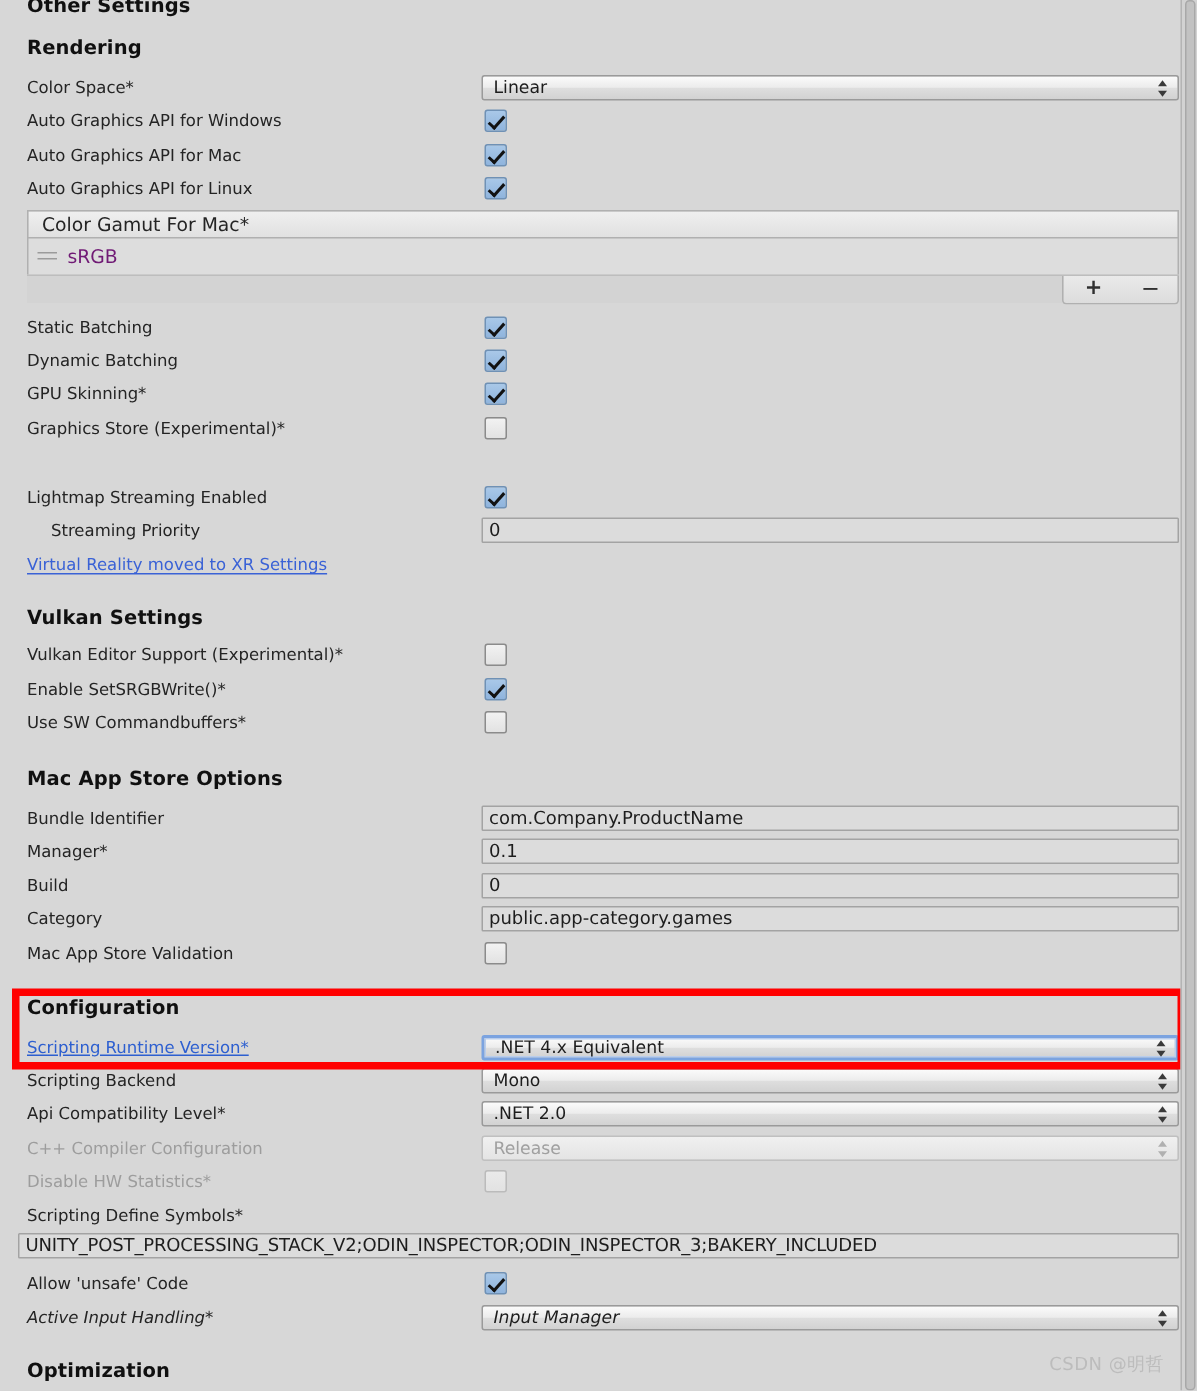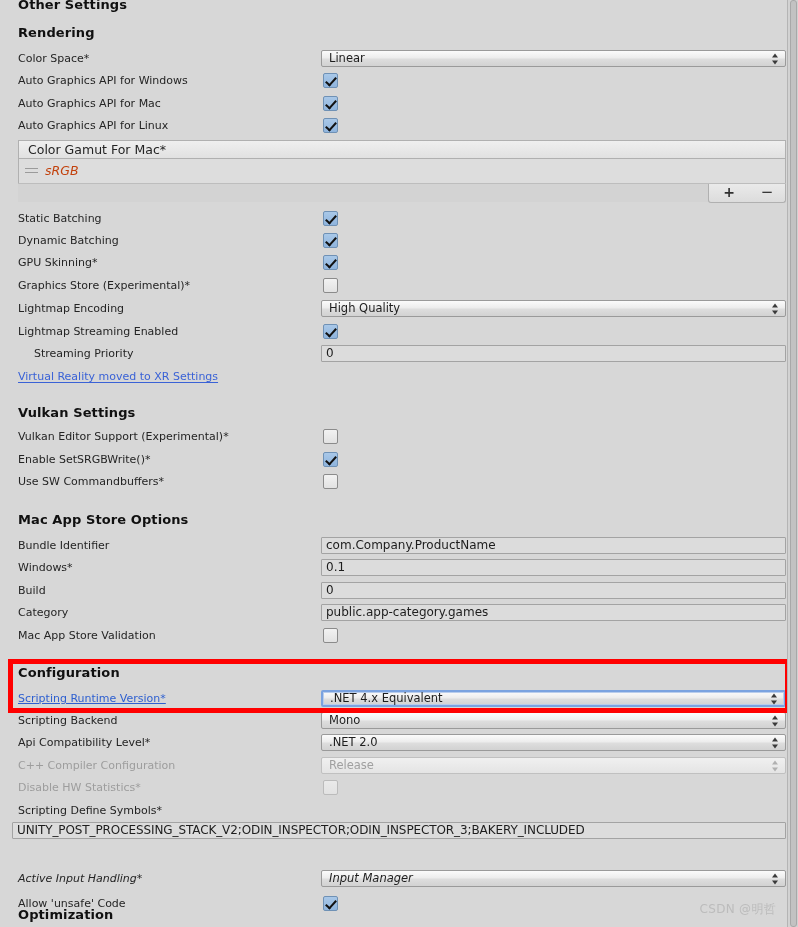--- a/index.html
+++ b/index.html
@@ -205,22 +205,21 @@
     box-sizing: border-box;
     background: #dddddd;
     border: 1px solid #b0b0b0;
   }
   .list-item {
     position: absolute;
     left: 0; top: 0;
     width: 766px; height: 23px;
     font-size: 12.5px;
     line-height: 23px;
-    color: #c2410c;
-    font-style: italic;
+    color: #701a75;
   }
   .drag-handle {
     position: absolute;
     left: 6px; top: 9px;
     width: 13px; height: 6px;
   }
   .drag-handle::before,
   .drag-handle::after {
     content: "";
     position: absolute;
@@ -346,27 +345,20 @@
     <div class="row" style="top:254px;padding-left:48px;">
       <div class="lbl">GPU Skinning*</div>
       <div class="cb on"></div>
     </div>
 
     <div class="row" style="top:277px;">
       <div class="lbl">Graphics Store (Experimental)*</div>
       <div class="cb"></div>
     </div>
 
-    <div class="row" style="top:300px;">
-      <div class="lbl">Lightmap Encoding</div>
-      <div class="popup">
-        <span>High Quality</span>
-        <span class="arrows"></span>
-      </div>
-    </div>
 
     <div class="row" style="top:323px;">
       <div class="lbl">Lightmap Streaming Enabled</div>
       <div class="cb on"></div>
     </div>
 
     <div class="row" style="top:345px;">
       <div class="lbl indent">Streaming Priority</div>
       <div class="tfield">0</div>
     </div>
@@ -393,21 +385,21 @@
     </div>
 
     <div class="sect-head" style="top:512px;">Mac App Store Options</div>
 
     <div class="row" style="top:537px;text-decoration:underline;">
       <div class="lbl">Bundle Identifier</div>
       <div class="tfield">com.Company.ProductName</div>
     </div>
 
     <div class="row" style="top:559px;">
-      <div class="lbl">Windows*</div>
+      <div class="lbl">Manager*</div>
       <div class="tfield">0.1</div>
     </div>
 
     <div class="row" style="top:582px;">
       <div class="lbl">Build</div>
       <div class="tfield">0</div>
     </div>
 
     <div class="row" style="top:604px;">
       <div class="lbl">Category</div>
@@ -459,21 +451,21 @@
     </div>
 
     <div class="row" style="top:802px;">
       <div class="lbl">Scripting Define Symbols*</div>
     </div>
 
     <div class="row" style="top:822px;">
       <div class="tfield wide">UNITY_POST_PROCESSING_STACK_V2;ODIN_INSPECTOR;ODIN_INSPECTOR_3;BAKERY_INCLUDED</div>
     </div>
 
-    <div class="row" style="top:847px;margin-top:48px;">
+    <div class="row" style="top:847px;">
       <div class="lbl">Allow 'unsafe' Code</div>
       <div class="cb on"></div>
     </div>
 
     <div class="row" style="top:870px;font-style:italic;">
       <div class="lbl">Active Input Handling*</div>
       <div class="popup">
         <span>Input Manager</span>
         <span class="arrows"></span>
       </div>

